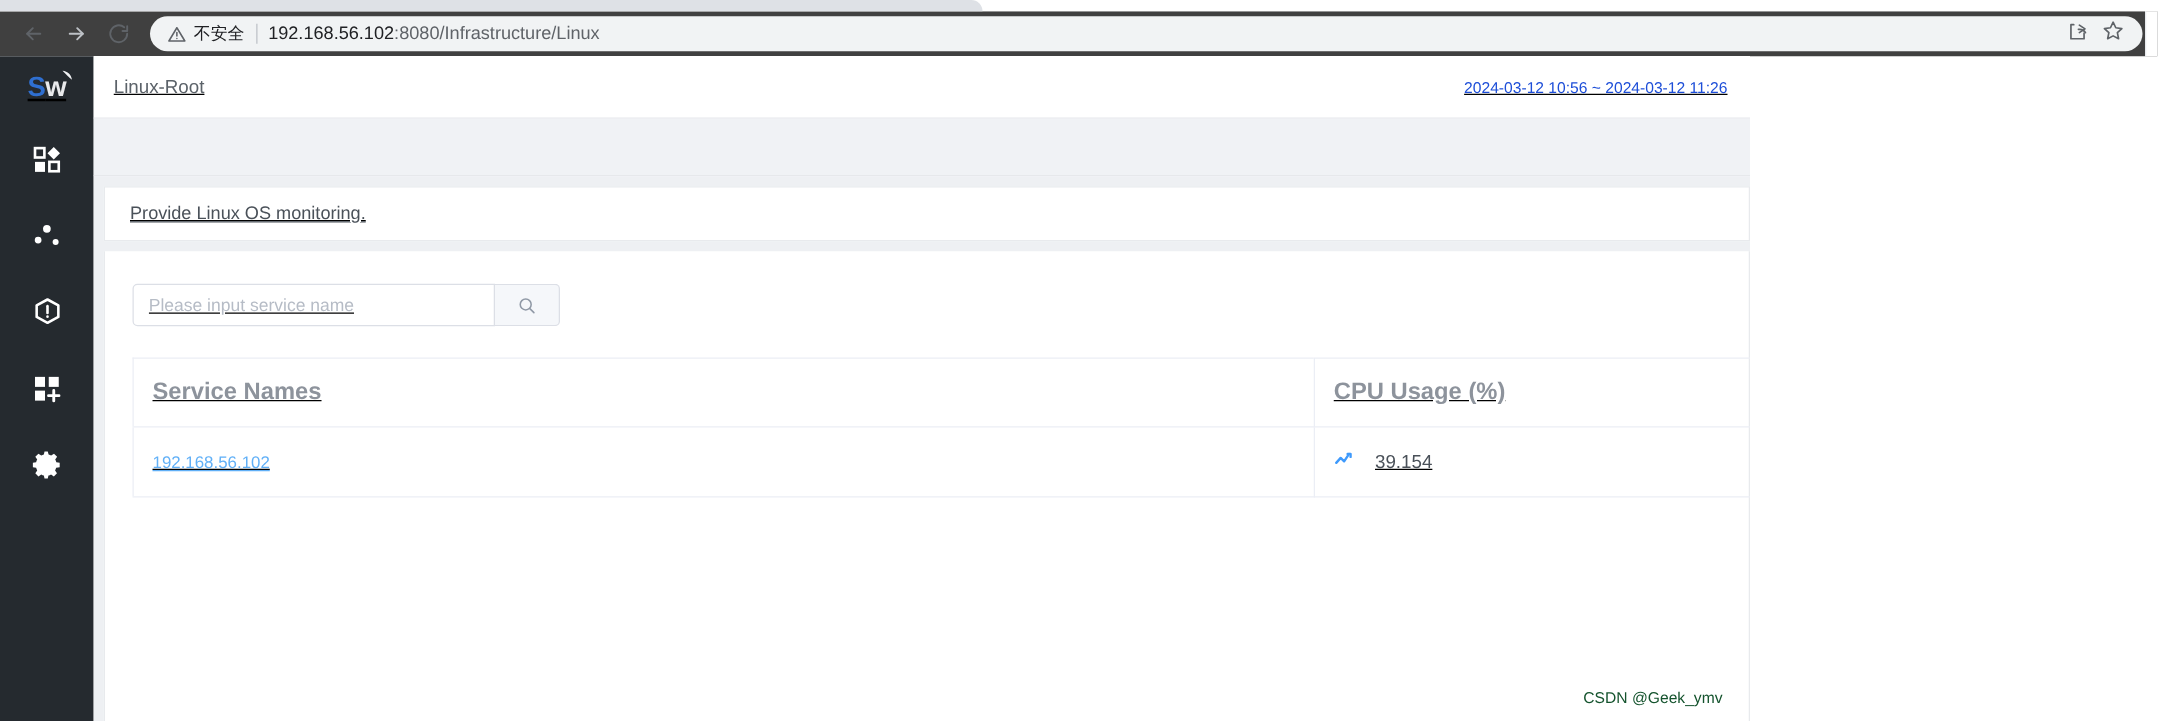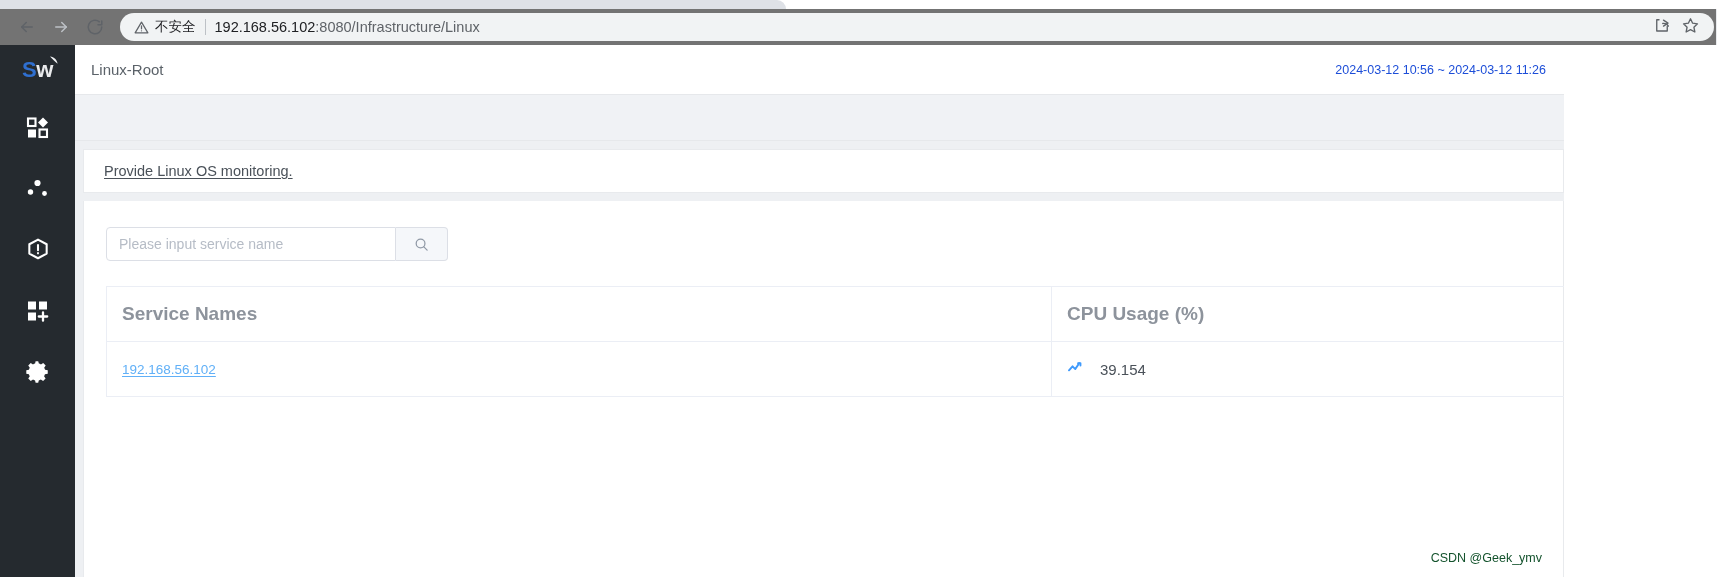--- a/index.html
+++ b/index.html
@@ -20,21 +20,21 @@
   }
   .tab-remnant {
     position: absolute; left: 0; top: 0;
     width: 786px; height: 9px;
     background: #dee1e6;
     border-top-right-radius: 9px;
   }
 
   .toolbar {
     height: 36px;
-    background: #737373;
+    background: #404040;
     display: flex;
     align-items: center;
     padding: 0 12px;
     gap: 4px;
   }
   .nav-btn {
     width: 30px; height: 30px;
     display: flex; align-items: center; justify-content: center;
     border-radius: 50%;
     flex: 0 0 auto;
@@ -73,23 +73,24 @@
   .profile-strip {
     width: 10px; height: 36px;
     position: absolute; right: 0; top: 9px;
     background: #ffffff;
     border-left: 1px solid #e8eaed;
   }
 
   
   .app {
     position: absolute; left: 0; top: 45px;
-    width: 1564px; height: 532px;
-    background: #ffffff;
-    display: flex;
+    width: 1400px; height: 532px;
+    background: #ffffff;
+    display: flex;
+    text-decoration: underline;
   }
 
   .sidebar {
     width: 75px;
     background: #252a2f;
     display: flex;
     flex-direction: column;
     align-items: center;
     flex: 0 0 auto;
   }

